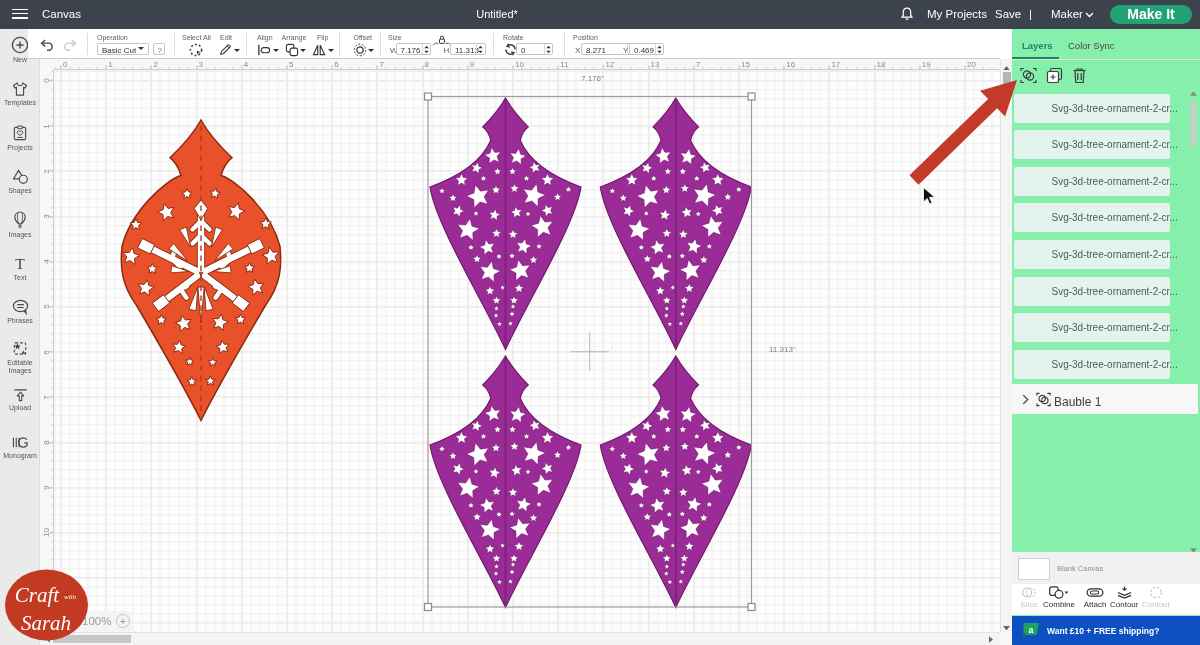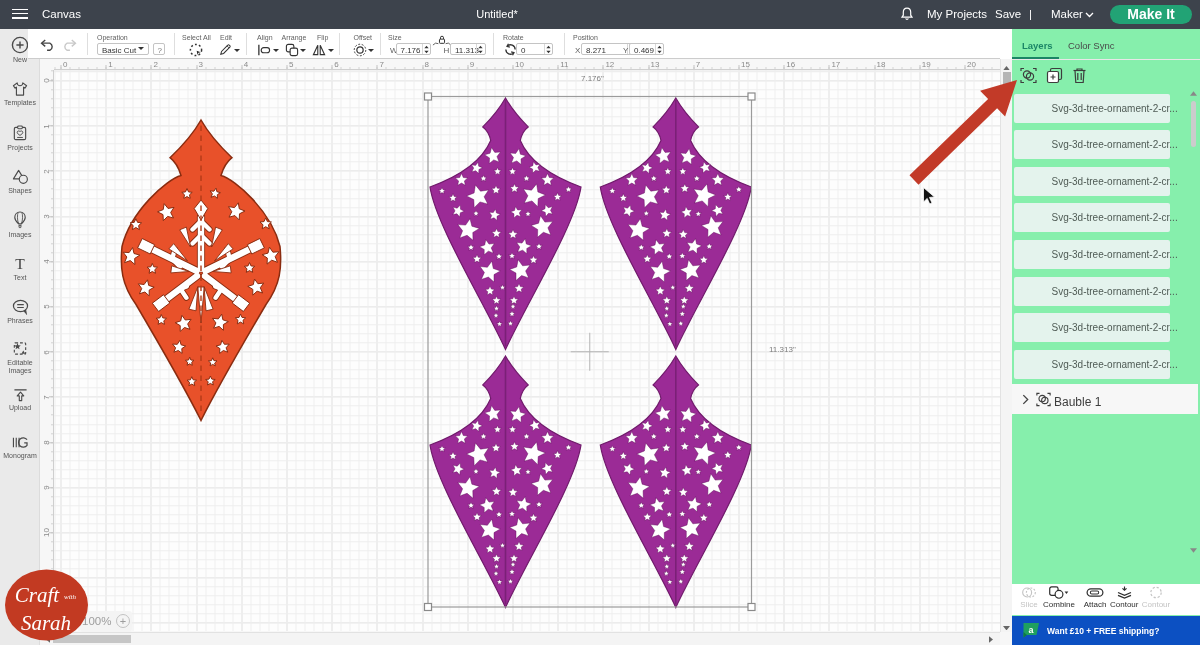--- a/index.html
+++ b/index.html
@@ -572,20 +572,24 @@
   <div id="plist-scroll">
     <svg width="7" height="5" viewBox="0 0 8 5" style="position:absolute;left:1px;top:0;">
         <path d="M4 0 L8 5 H0 Z" fill="#888"></path>
       </svg>
     <div id="plist-thumb"></div>
     <svg width="7" height="5" viewBox="0 0 8 5" style="position:absolute;left:1px;bottom:0;">
         <path d="M4 5 L0 0 H8 Z" fill="#888"></path>
       </svg>
   </div>
 
+  <div id="blank-row">
+    <div id="blank-swatch"></div>
+    <span id="blank-label">Blank Canvas</span>
+  </div>
 
   <div id="ops-bar">
     <div class="op disabled" style="left:4px;width:26px;text-align:center;">
       <svg width="16" height="13" viewBox="0 0 16 14" style="margin:2px auto 0;">
           <circle cx="6" cy="7" r="4.8" fill="none" stroke="#c3c3c3" stroke-width="1.2"></circle>
           <circle cx="10" cy="7" r="4.8" fill="none" stroke="#c3c3c3" stroke-width="1.2" stroke-dasharray="2 1.6"></circle>
         </svg>
       <span class="olbl">Slice</span>
     </div>
     <div class="op" style="left:28px;width:38px;">

